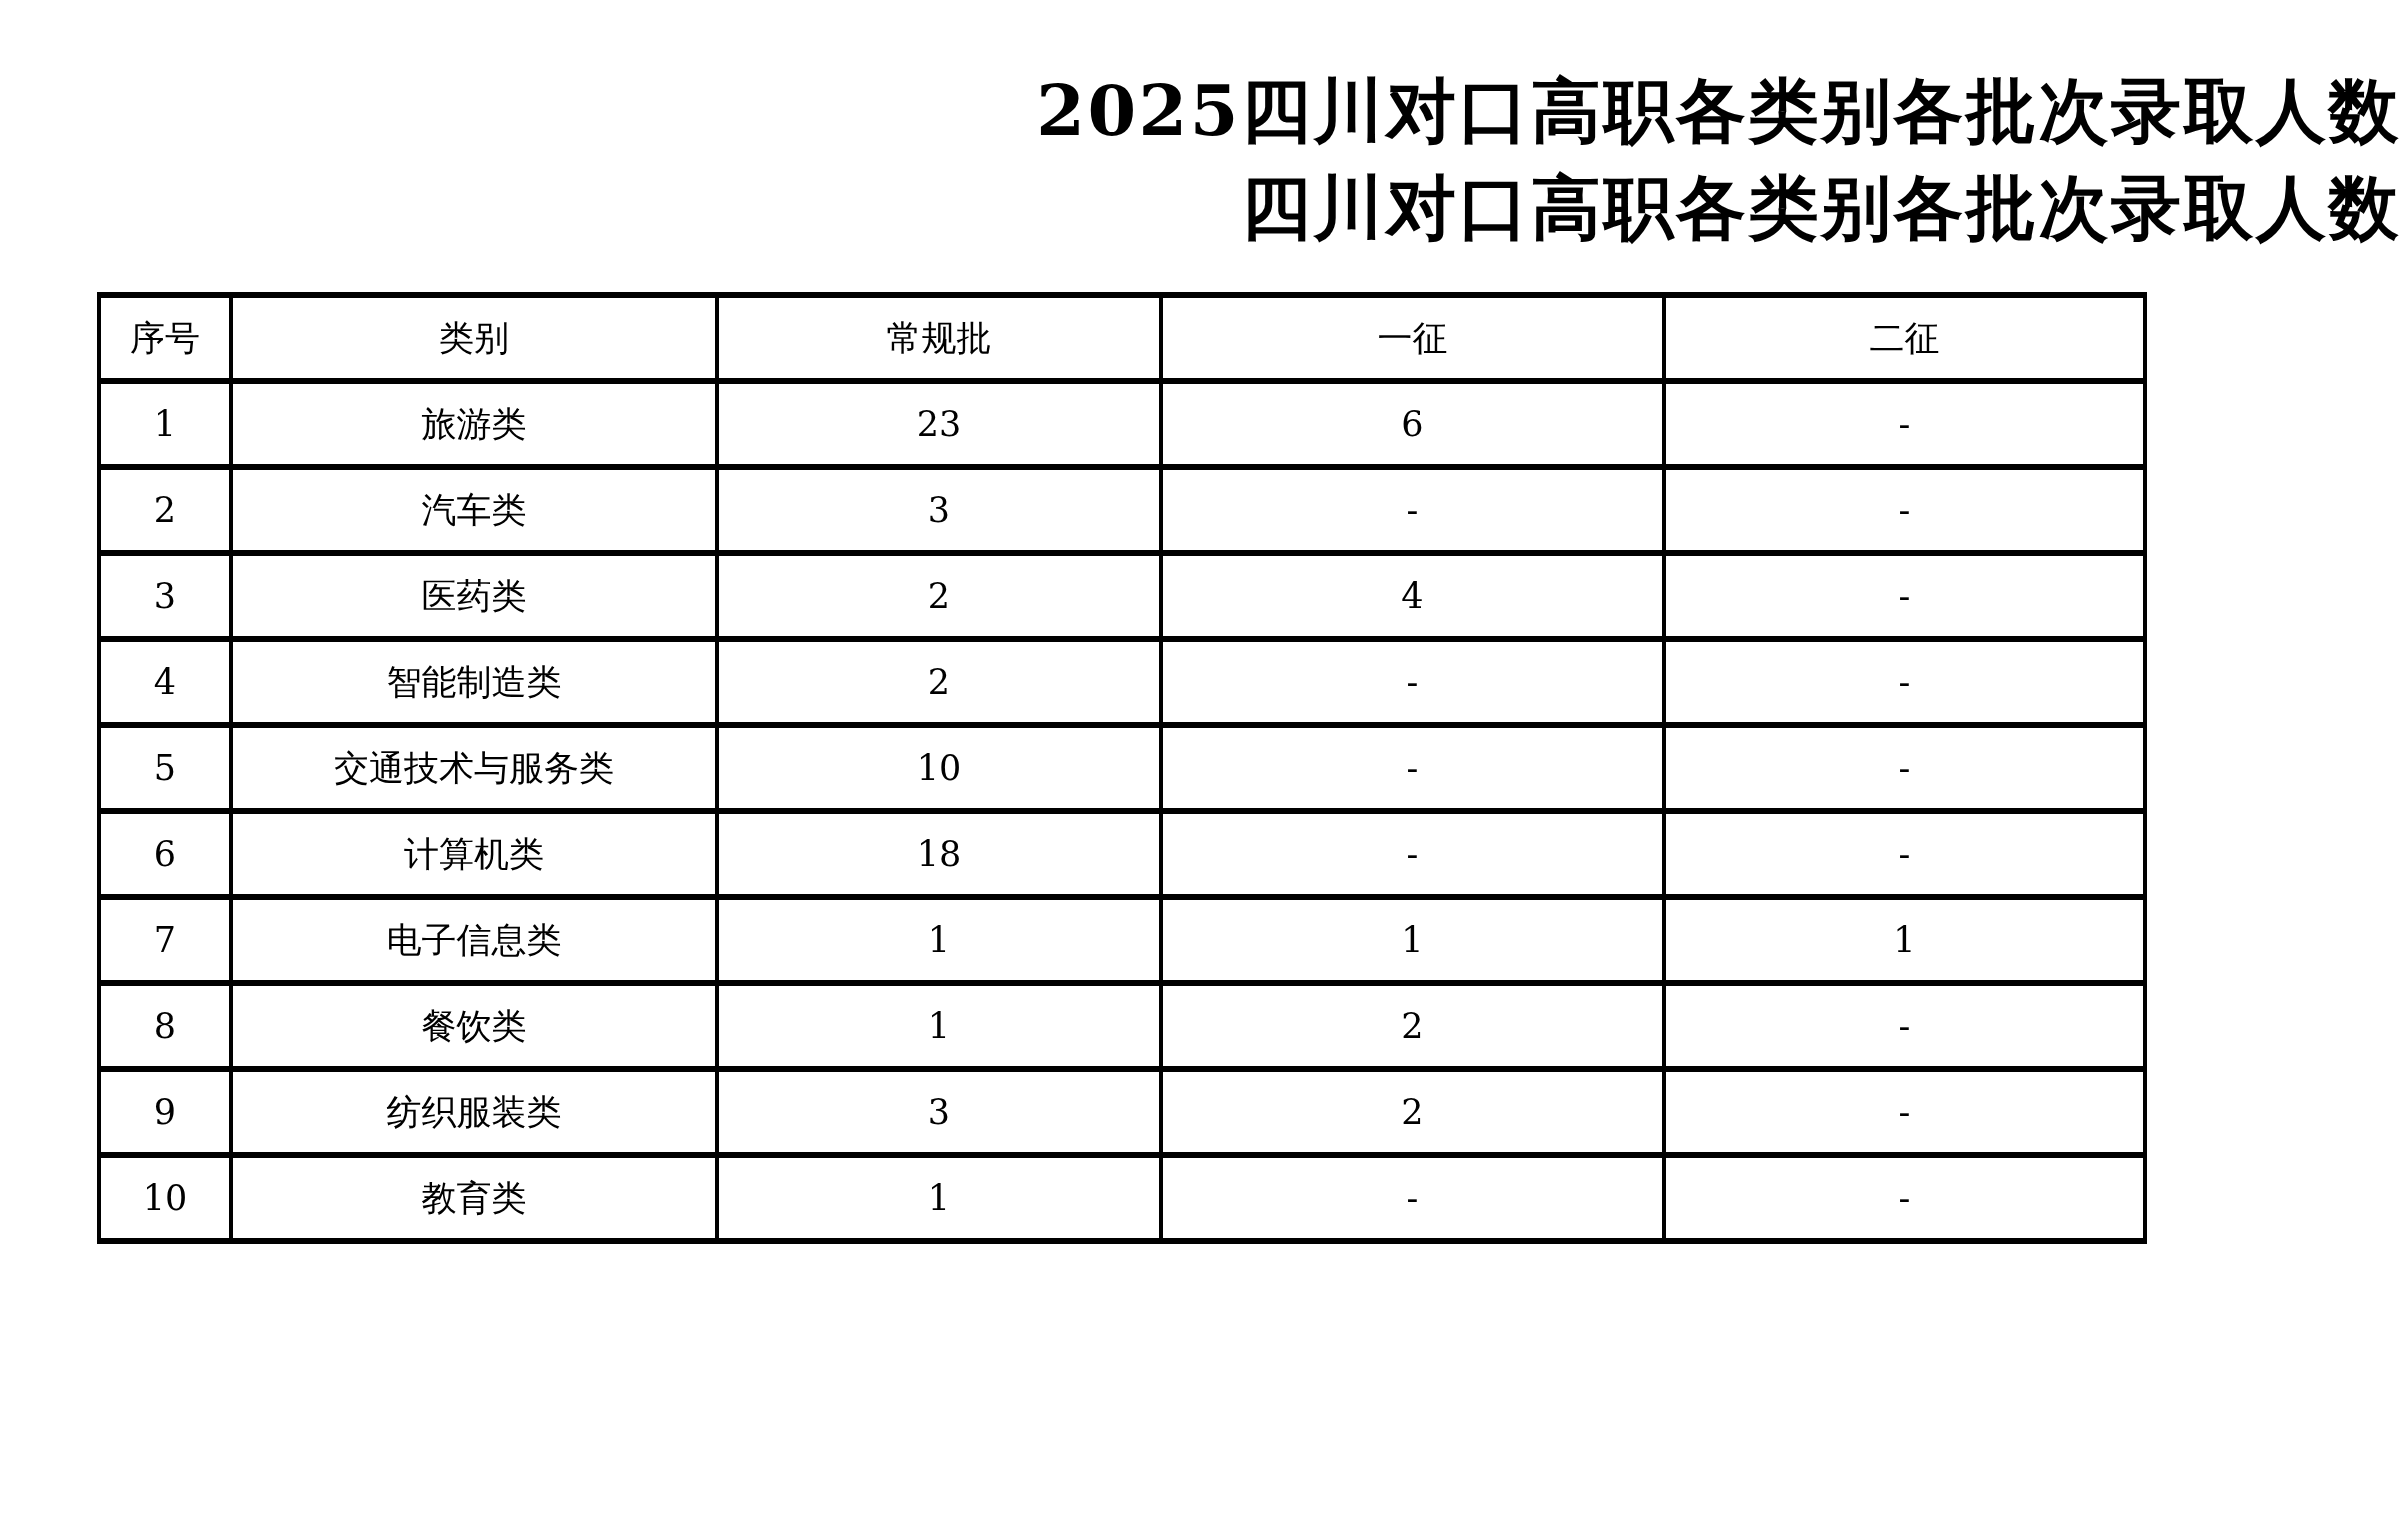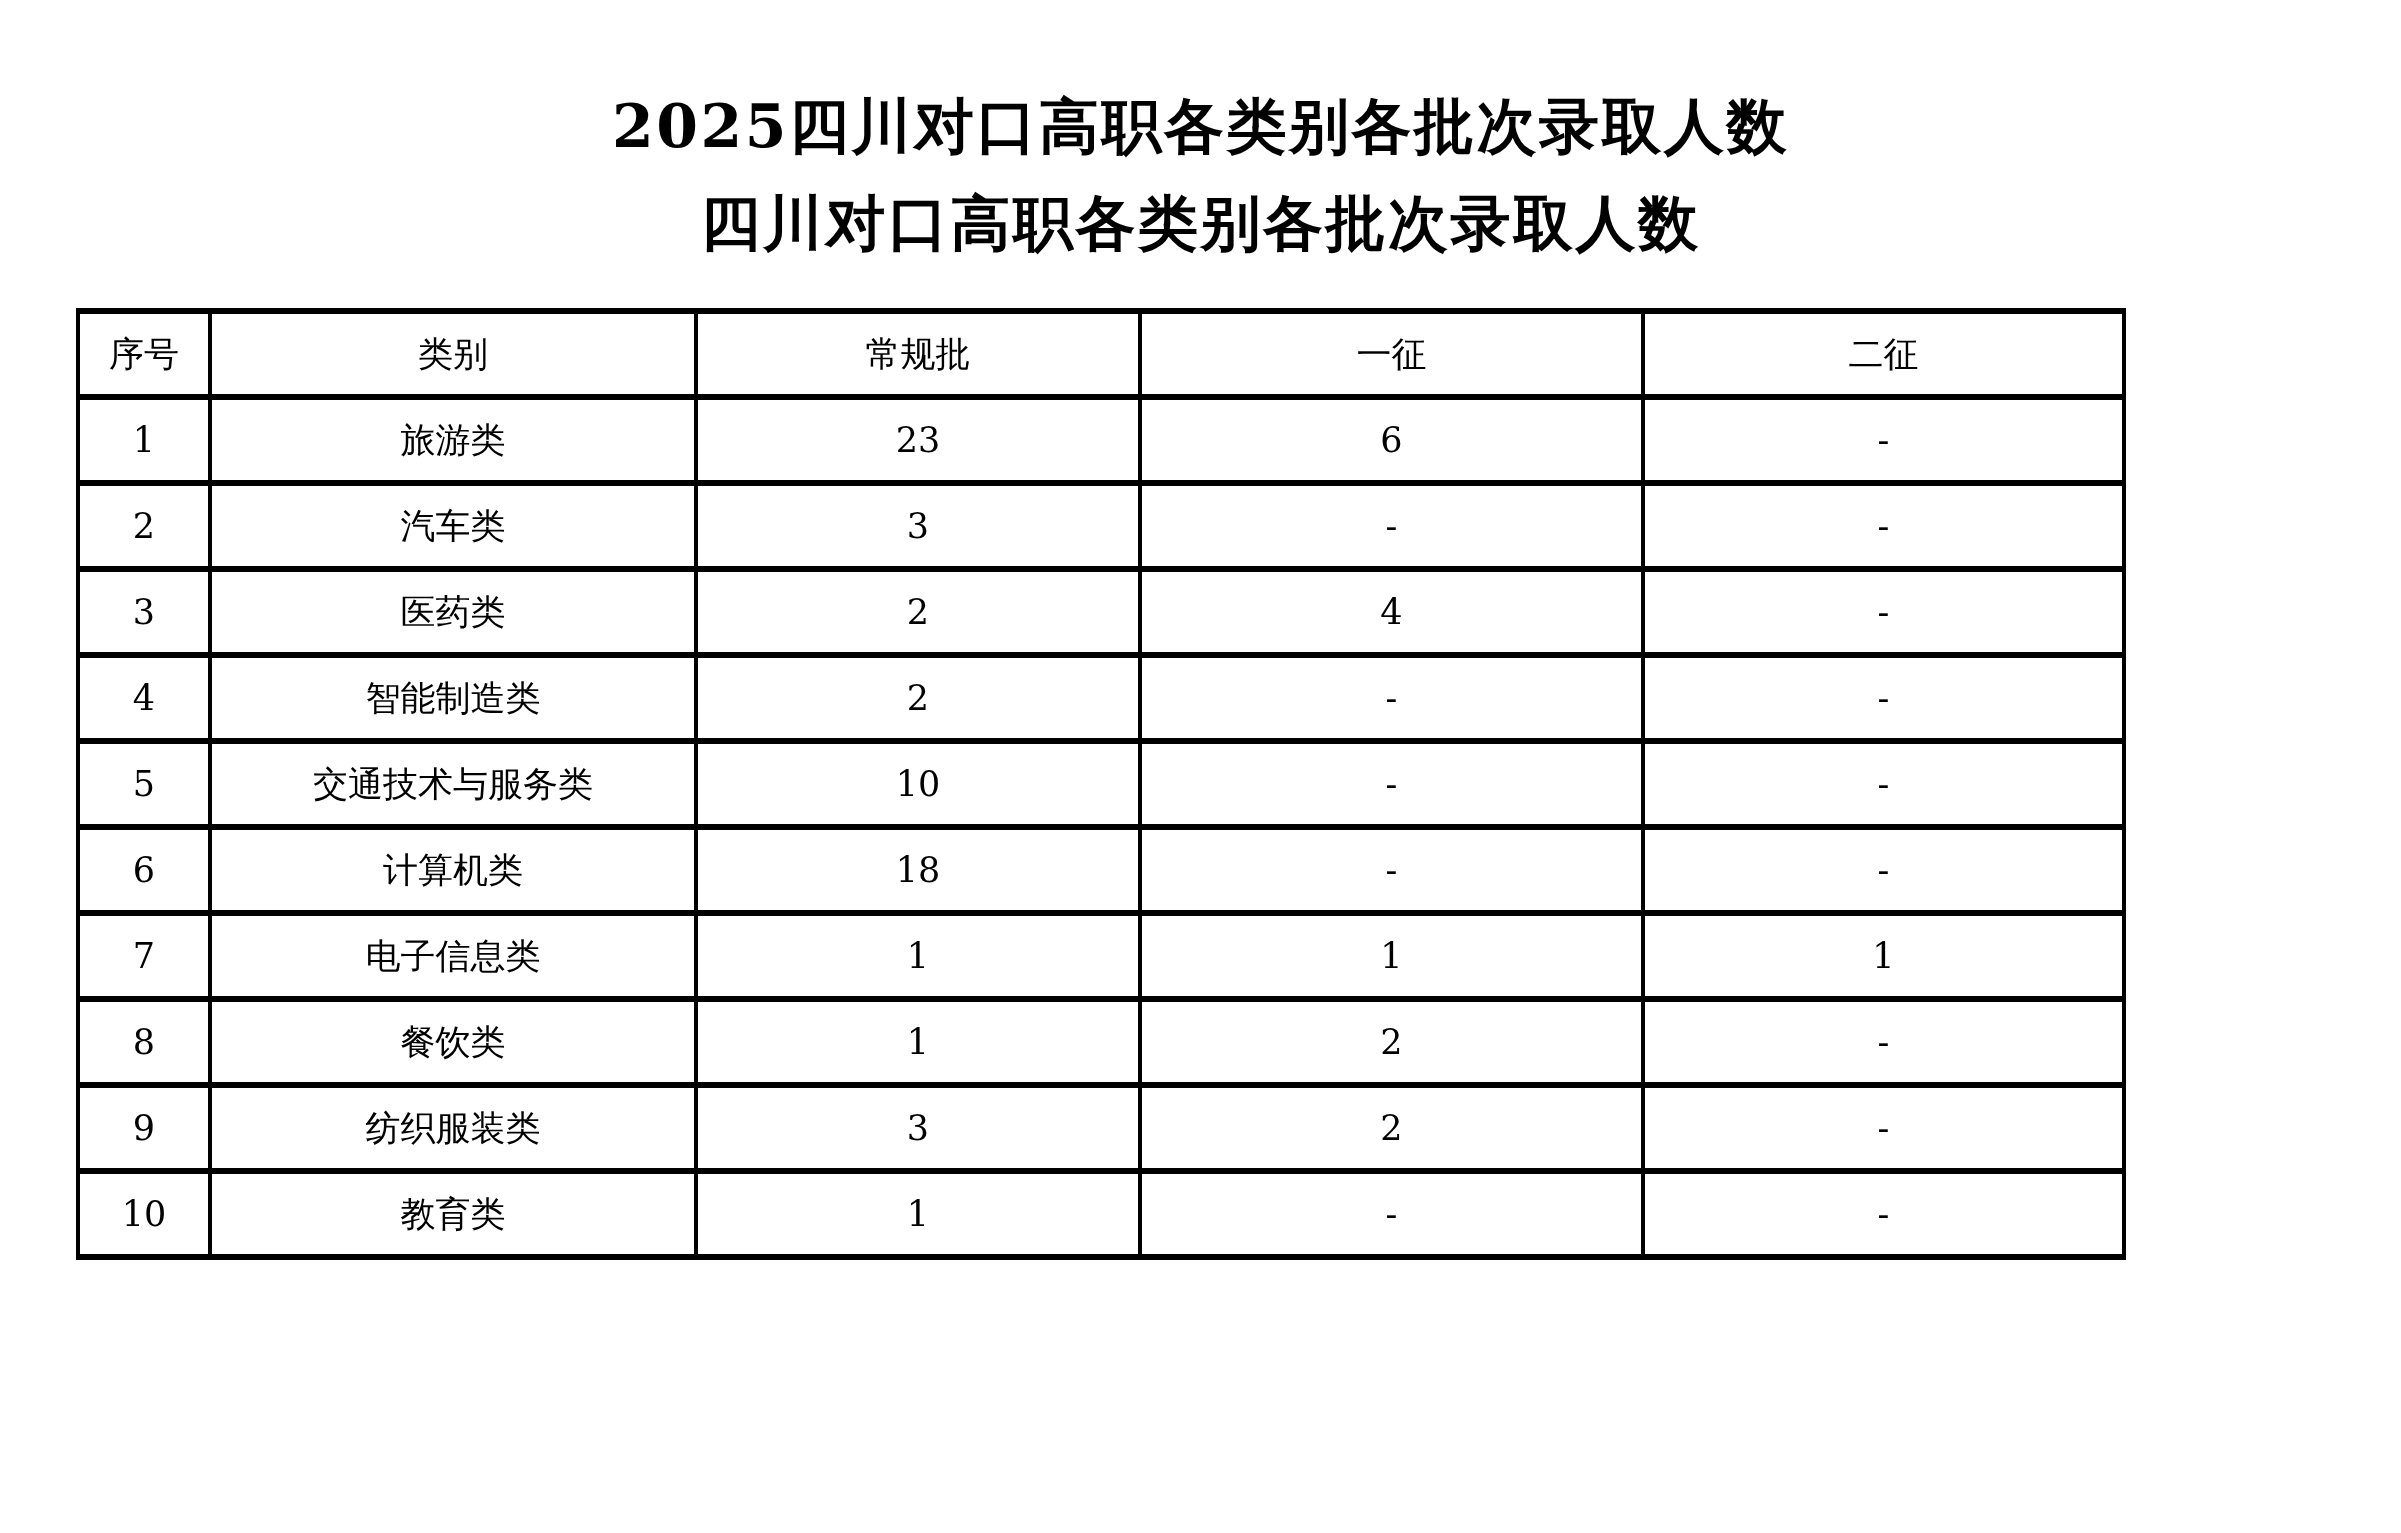--- a/index.html
+++ b/index.html
@@ -8,30 +8,30 @@
     background: #ffffff;
   }
   body {
     width: 2401px;
     height: 1533px;
     font-family: "DejaVu Serif", "Liberation Serif", serif;
     color: #000000;
     overflow: hidden;
   }
   .titles {
-    padding-top: 78px;
-    text-align: center;
+    padding-top: 62px;
+    text-align: right;
     font-weight: bold;
-    font-size: 60px;
+    font-size: 70px;
     line-height: 97px;
     letter-spacing: 2.5px;
     white-space: nowrap;
   }
   table.main-table {
-    margin: 36px 0 0 76px;
+    margin: 36px 0 0 97px;
     width: 2045px;
     border-collapse: collapse;
     table-layout: fixed;
   }
   table.main-table tr {
     height: 86px;
   }
   table.main-table th,
   table.main-table td {
     border: 4.1px solid #000000;

